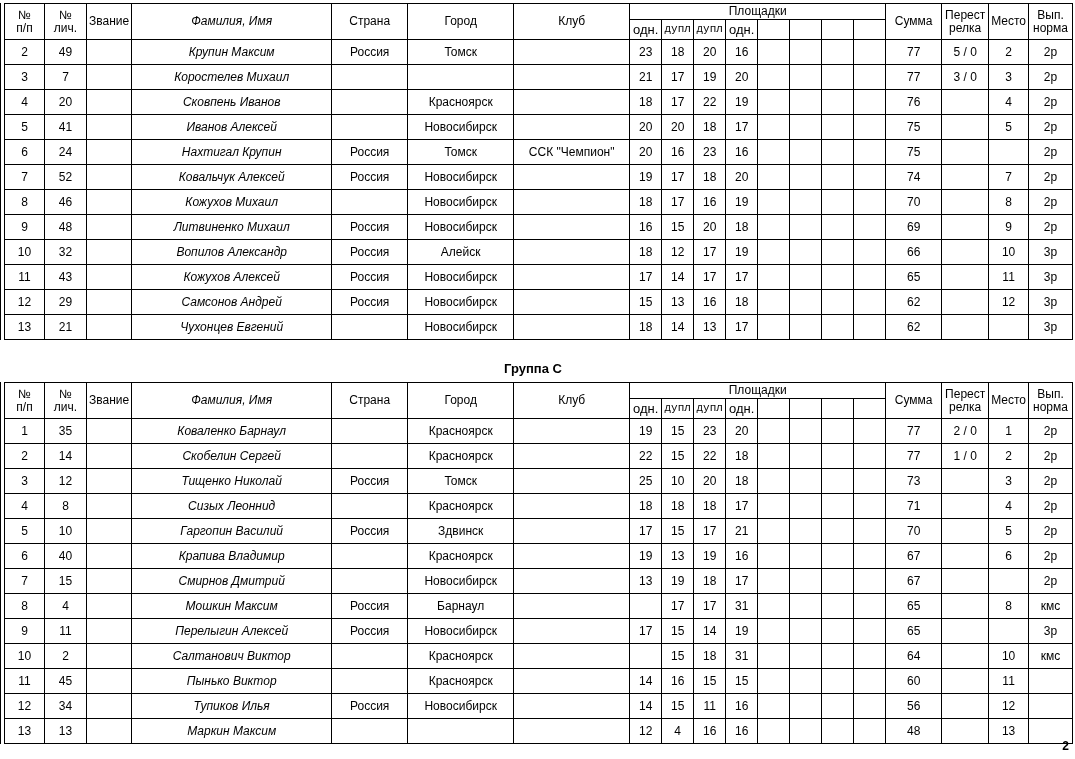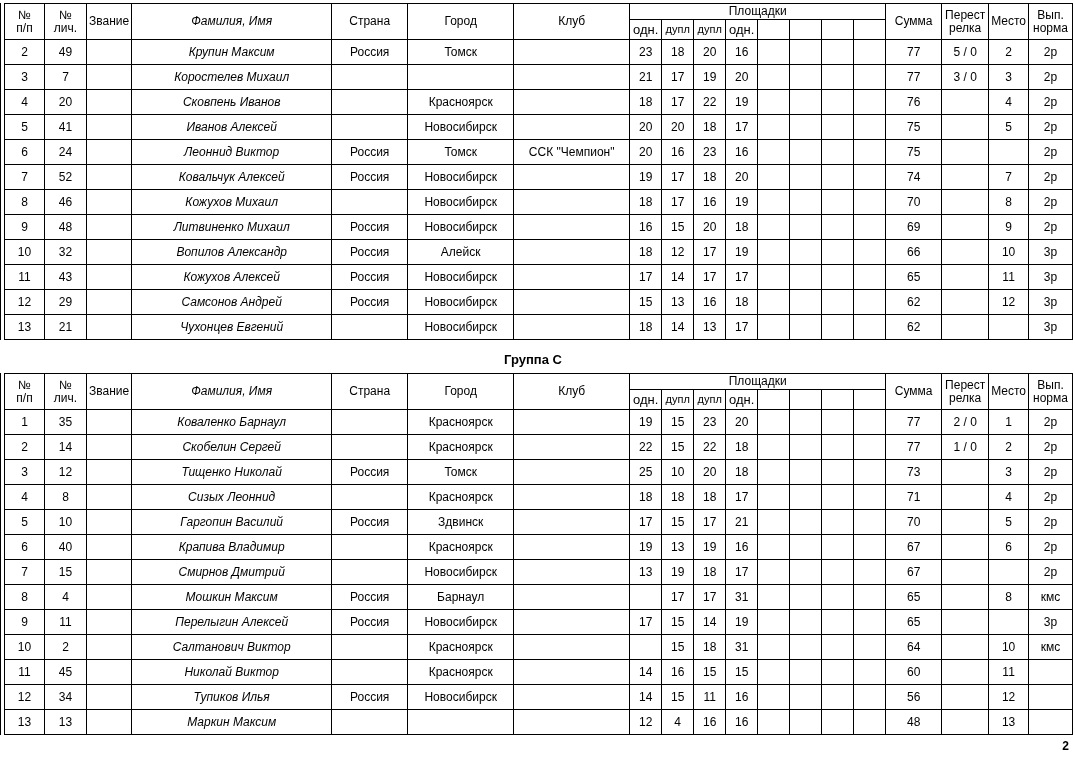--- a/index.html
+++ b/index.html
@@ -35,29 +35,29 @@
     font-weight: normal;
     text-align: center;
     vertical-align: middle;
     line-height: 13px;
   }
   table.results thead tr.hrow1 { height: 16px; }
   table.results thead tr.hrow2 { height: 20px; }
   table.results tbody tr { height: 25px; }
 
   td.cell-name, th.h-name { text-align: left; padding-left: 7px; font-style: italic; }
-  th.sub-dupl { font-size: 11px; }
+  th.sub-dupl { font-size: 11px; font-family: Liberation Mono, monospace; }
   th.sub-odn  { font-size: 13px; }
 
   .group-title {
     font-weight: bold;
     font-size: 13px;
     text-align: center;
     width: 1066px;
-    margin: 12px 0 6px 0;
+    margin: 21px 0 6px 0;
   }
 
   .page-number {
     position: absolute;
     top: 739px;
     right: 6px;
     font-weight: bold;
     font-size: 12px;
   }
 </style>
@@ -209,21 +209,21 @@
             <td></td>
             <td>75</td>
             <td></td>
             <td>5</td>
             <td>2р</td>
           </tr>
           <tr>
             <td>6</td>
             <td>24</td>
             <td></td>
-            <td class="cell-name">Леоннид Виктор</td>
+            <td class="cell-name">Нахтигал Крупин</td>
             <td>Россия</td>
             <td>Томск</td>
             <td>ССК "Чемпион"</td>
             <td>20</td>
             <td>16</td>
             <td>23</td>
             <td>16</td>
             <td></td>
             <td></td>
             <td></td>
@@ -655,21 +655,21 @@
             <td></td>
             <td>64</td>
             <td></td>
             <td>10</td>
             <td>кмс</td>
           </tr>
           <tr>
             <td>11</td>
             <td>45</td>
             <td></td>
-            <td class="cell-name">Николай Виктор</td>
+            <td class="cell-name">Пынько Виктор</td>
             <td></td>
             <td>Красноярск</td>
             <td></td>
             <td>14</td>
             <td>16</td>
             <td>15</td>
             <td>15</td>
             <td></td>
             <td></td>
             <td></td>

